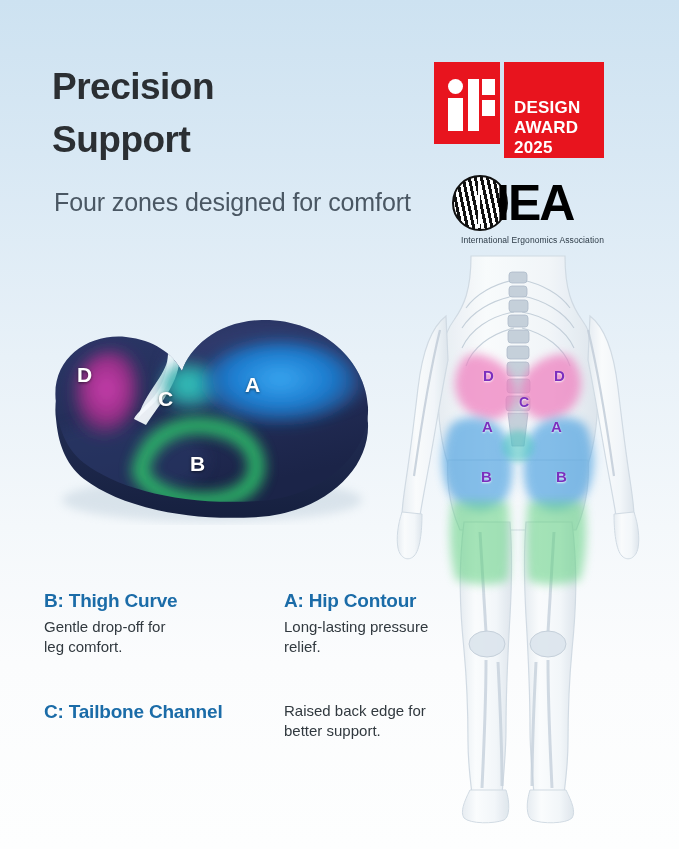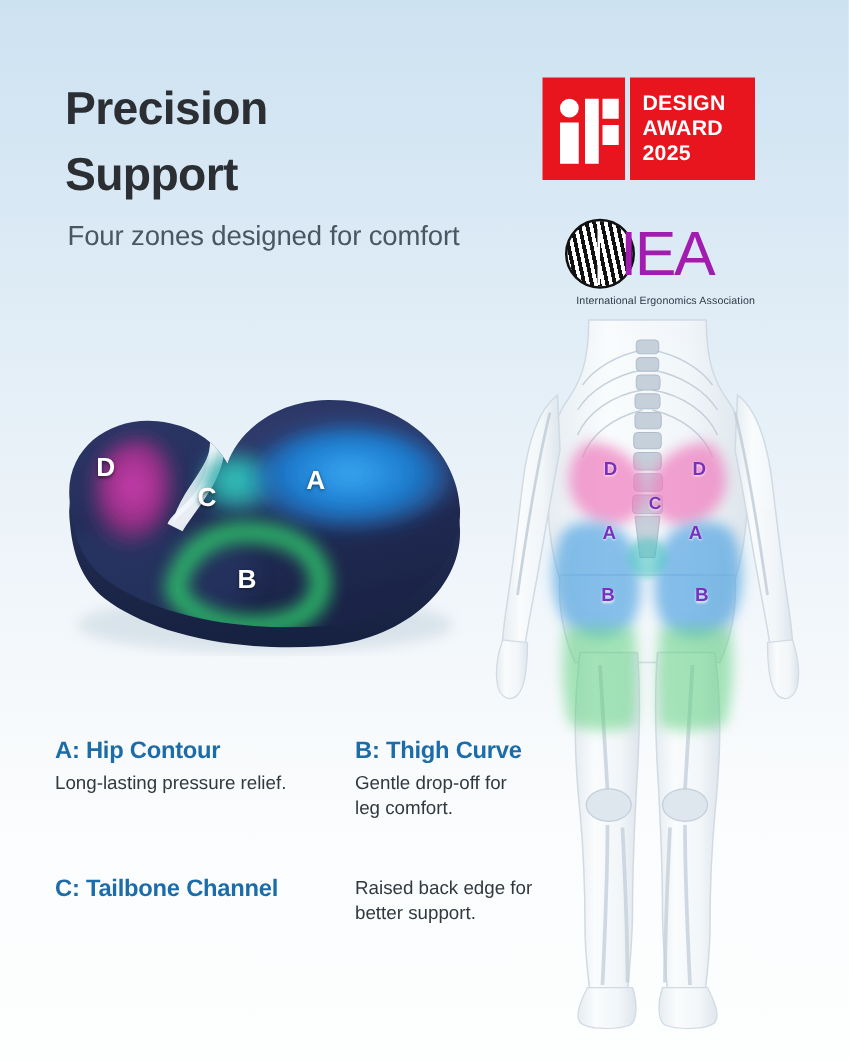--- a/index.html
+++ b/index.html
@@ -11,44 +11,44 @@
   }
   .stage{position:absolute;inset:0;}
 
   
   .title{
     position:absolute;left:52px;top:60px;width:360px;
     font-size:37px;line-height:53px;font-weight:700;color:#2b2f33;
     letter-spacing:-0.5px;
   }
   .subtitle{
-    position:absolute;left:54px;top:176px;
-    font-size:22px;color:#4a5763;letter-spacing:-0.1px;
+    position:absolute;left:54px;top:188px;
+    font-size:25px;color:#4a5763;letter-spacing:-0.1px;
   }
 
   
   .if-badge{position:absolute;left:434px;top:62px;display:flex;gap:4px;}
   .if-mark,.if-text{background:#e8141e;}
   .if-mark{width:66px;height:82px;position:relative;}
   .if-dot{position:absolute;left:14px;top:17px;width:15px;height:15px;border-radius:50%;background:#fff;}
   .if-istem{position:absolute;left:14px;top:36px;width:15px;height:33px;background:#fff;}
   .if-fstem{position:absolute;left:34px;top:17px;width:11px;height:52px;background:#fff;}
   .if-fbar1{position:absolute;left:48px;top:17px;width:13px;height:16px;background:#fff;}
   .if-fbar2{position:absolute;left:48px;top:38px;width:13px;height:16px;background:#fff;}
-  .if-text{width:100px;height:82px;display:flex;flex-direction:column;justify-content:center;
+  .if-text{width:100px;height:96px;display:flex;flex-direction:column;justify-content:flex-end;
     padding-left:10px;box-sizing:border-box;color:#fff;font-weight:700;font-size:17px;line-height:20px;letter-spacing:0.2px;}
 
   
   .iea{position:absolute;left:452px;top:172px;width:152px;}
   .iea-row{display:flex;align-items:center;height:62px;}
   .iea-globe{width:56px;height:56px;border-radius:50%;
     background:repeating-linear-gradient(78deg,#111 0 3px,#fff 3px 6px);
     border:2px solid #111;box-sizing:border-box;margin-right:-12px;position:relative;z-index:1;}
   .iea-globe::after{content:"";position:absolute;left:46%;top:2%;width:2px;height:96%;background:#fff;}
-  .iea-word{font-size:50px;font-weight:400;color:#a21caf;letter-spacing:-2px;line-height:50px;z-index:2;position:relative;}
+  .iea-word{font-size:50px;font-weight:700;color:#000000;letter-spacing:-2px;line-height:50px;z-index:2;position:relative;}
   .iea-cap{font-size:8.5px;color:#2c3a46;letter-spacing:0.1px;text-align:right;margin-top:1px;}
 
   
   .cushion-wrap{position:absolute;left:22px;top:275px;width:370px;height:250px;}
   .cushion-wrap svg{width:100%;height:100%;display:block;}
   .zlabel{
     position:absolute;color:#fff;font-weight:700;font-size:21px;
     text-shadow:0 1px 3px rgba(0,0,0,.55);
   }
   #cl-a{left:245px;top:373px;}
@@ -308,26 +308,26 @@
   <div class="blabel" id="bl-d2">D</div>
   <div class="blabel" id="bl-a1">A</div>
   <div class="blabel" id="bl-a2">A</div>
   <div class="blabel" id="bl-b1">B</div>
   <div class="blabel" id="bl-b2">B</div>
   <div class="blabel" id="bl-c">C</div>
 
   <div class="legend">
     <div class="legend-grid">
       <div>
+        <div class="lg-head">B: Thigh Curve</div>
+        <div class="lg-desc">Gentle drop-off for<br>leg comfort.</div>
+      </div>
+      <div>
         <div class="lg-head">A: Hip Contour</div>
         <div class="lg-desc">Long-lasting pressure relief.</div>
-      </div>
-      <div>
-        <div class="lg-head">B: Thigh Curve</div>
-        <div class="lg-desc">Gentle drop-off for<br>leg comfort.</div>
       </div>
       <div>
         <div class="lg-head">C: Tailbone Channel</div>
       </div>
       <div>
         <div class="lg-desc">Raised back edge for<br>better support.</div>
       </div>
     </div>
   </div>
 

